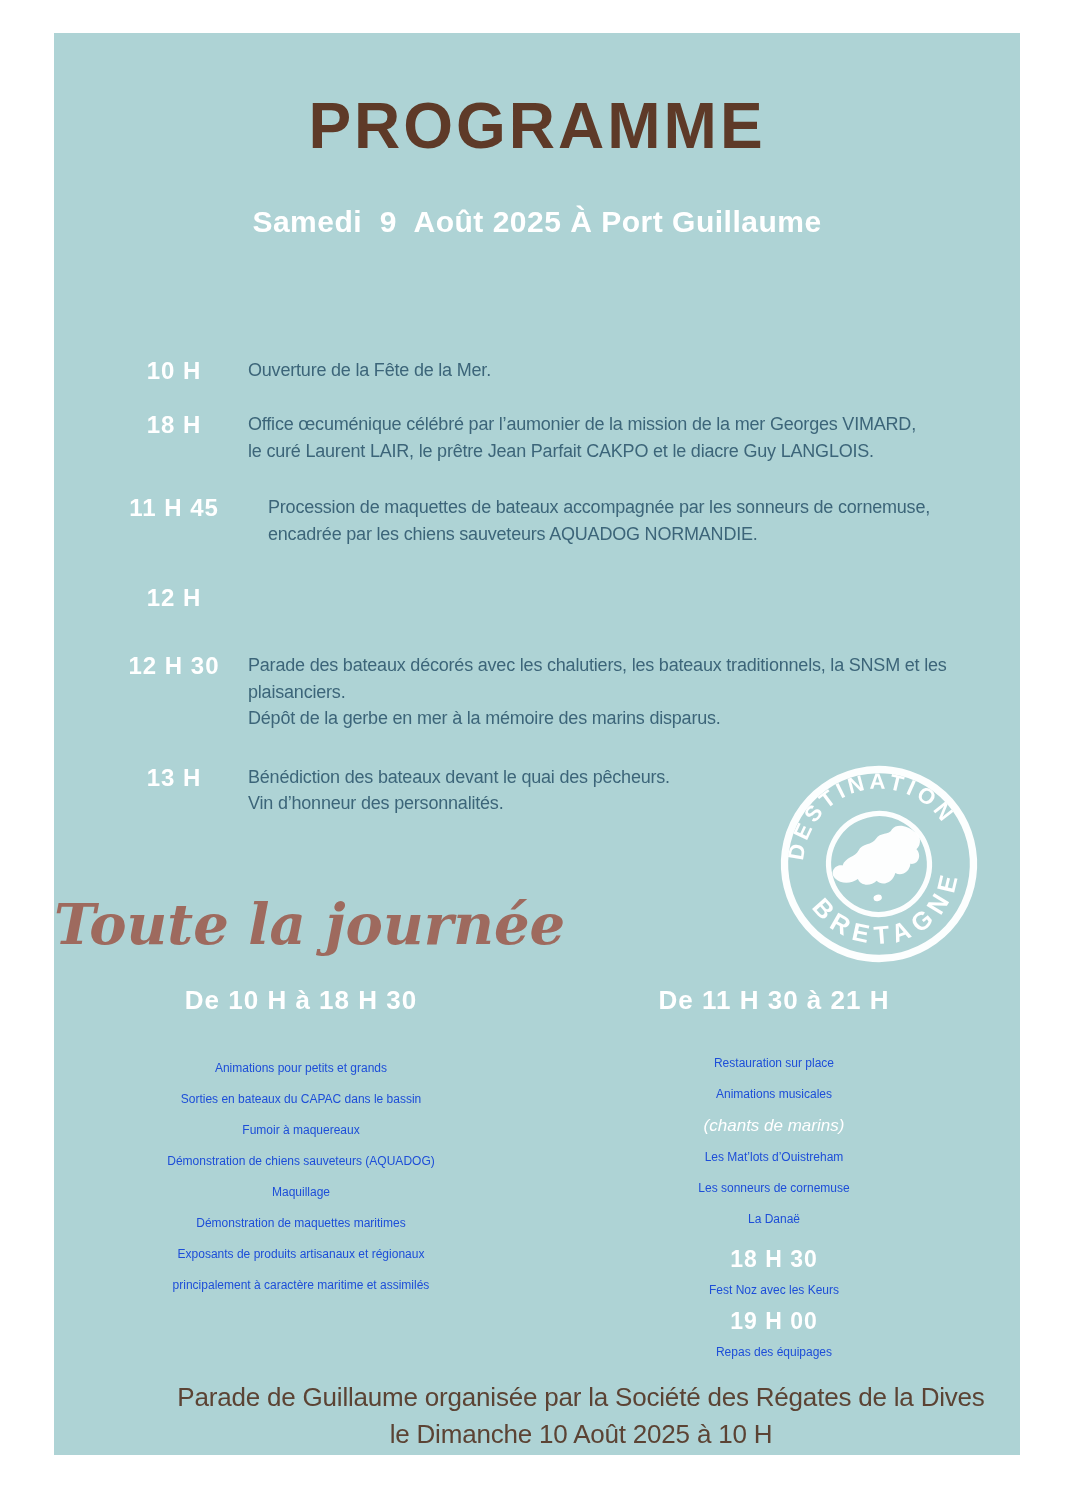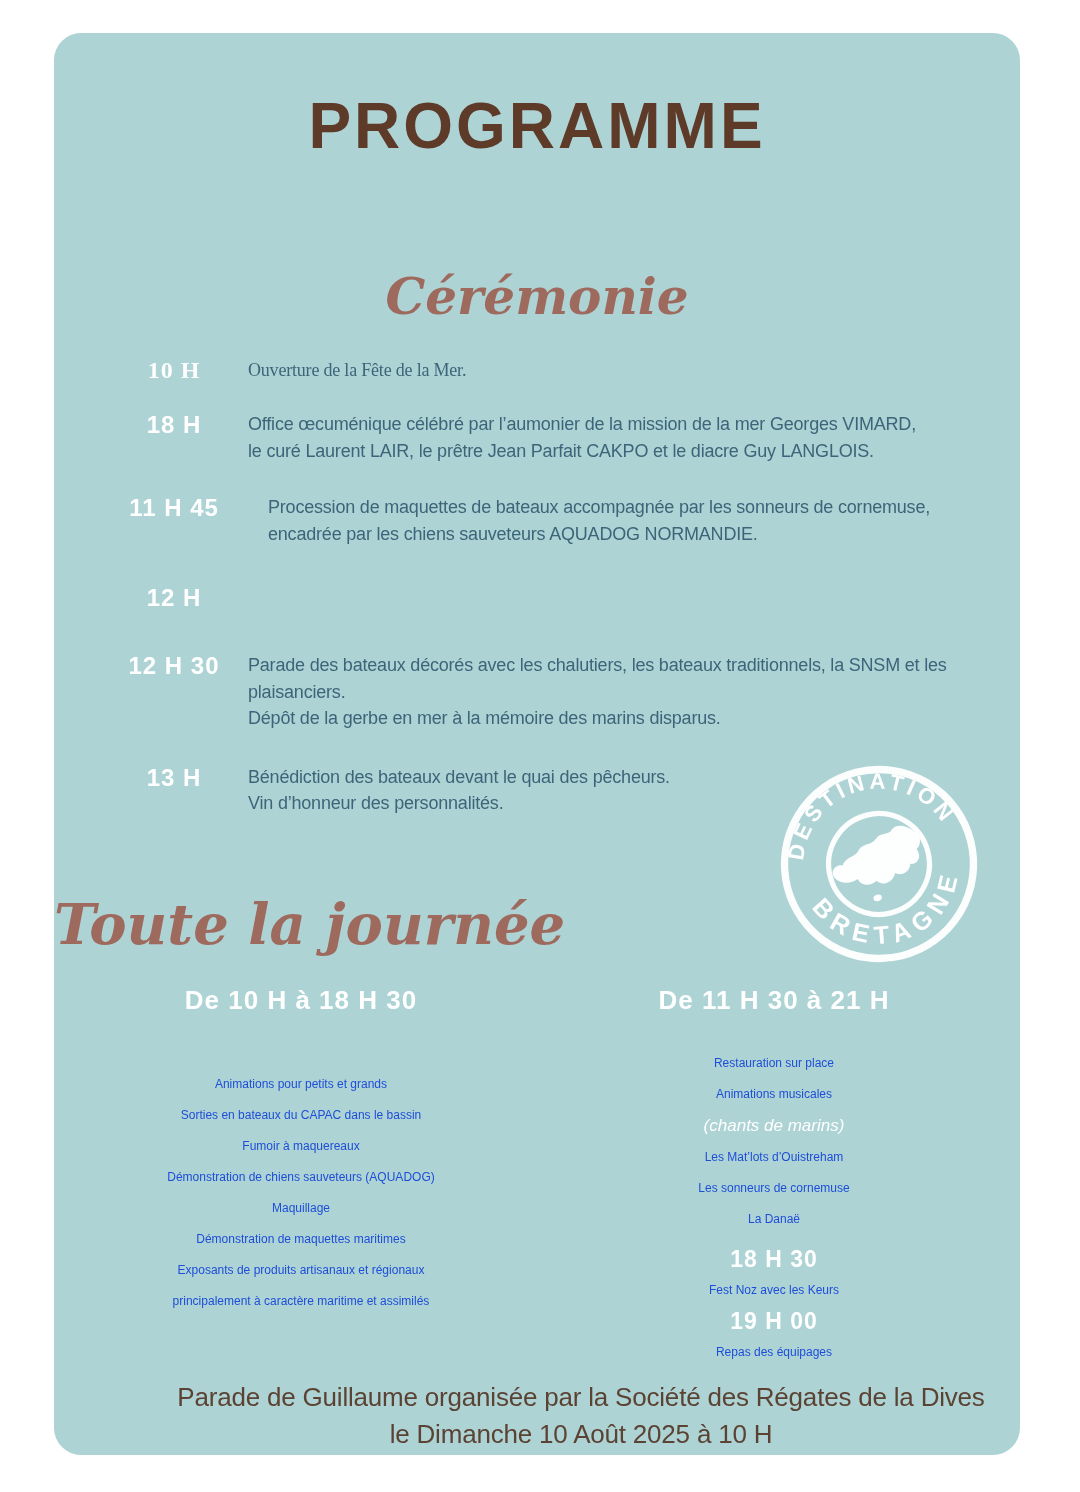--- a/index.html
+++ b/index.html
@@ -4,41 +4,40 @@
 <style>
   html,body { margin:0; padding:0; }
   body {
     width:1080px; height:1492px; position:relative; overflow:hidden;
     background:#ffffff;
     font-family:"Liberation Sans", sans-serif;
   }
   .poster {
     position:absolute; left:54px; top:33px; width:966px; height:1422px;
     background:#aed3d5;
-    border-radius:27px;
   }
   .title {
     position:absolute; top:56px; left:0; width:100%; text-align:center;
     font-size:64px; font-weight:bold; color:#5e3a28; letter-spacing:3px;
   }
   .subtitle {
     position:absolute; top:172px; left:0; width:100%; text-align:center;
     font-size:30px; font-weight:bold; color:#ffffff; white-space:pre; letter-spacing:0.5px;
   }
   .script {
     font-family:"DejaVu Serif", serif; font-style:italic; font-weight:bold;
     color:#9e6a5e;
   }
   .ceremony-heading {
     position:absolute; top:234px; left:0; width:100%; text-align:center;
     font-size:50px;
   }
   .schedule { position:absolute; top:324px; left:60px; right:36px; }
   .srow { display:flex; align-items:flex-start; }
-  .srow:nth-child(1){ margin-bottom:27px;font-family:Liberation Serif, serif; }
+  .srow:nth-child(1){ margin-bottom:27px; }
   .srow:nth-child(2){ margin-bottom:30px; }
   .srow:nth-child(3){ margin-bottom:37px;gap:20px; }
   .srow:nth-child(4){ margin-bottom:41px; }
   .srow:nth-child(5){ margin-bottom:32px; }
   .stime {
     width:120px; flex-shrink:0; text-align:center;
     color:#ffffff; font-weight:bold; font-size:24px; line-height:27px;
     letter-spacing:1px; white-space:nowrap;
   }
   .sdesc {
@@ -57,21 +56,21 @@
   .stamp text {
     font-family:"Liberation Sans", sans-serif; font-weight:bold; fill:#ffffff;
   }
   .col { position:absolute; top:952px; text-align:center; }
   .col-left  { left:12px;  width:470px; }
   .col-right { left:520px; width:400px; }
   .col-header {
     color:#ffffff; font-weight:bold; font-size:26px; line-height:30px;
     letter-spacing:1px;
   }
-  .col-left  .col-header { margin-bottom:54px; }
+  .col-left  .col-header { margin-bottom:38px; }
   .col-right .col-header { margin-bottom:33px; }
   .col-item { color:#1d4ed8; font-size:12px; line-height:31px; }
   .col-note { color:#ffffff; font-style:italic; font-size:17px; line-height:32px; }
   .col-time {
     color:#ffffff; font-weight:bold; font-size:23px; line-height:31px;
     letter-spacing:1px;
   }
   .col-time.gap-top { margin-top:9px; }
   .footer {
     position:absolute; top:1346px; left:0; width:100%; text-align:center;
@@ -80,22 +79,22 @@
     padding-left:44px;
   }
 </style>
 </head>
 <body>
 
 <div class="poster">
 
   <div class="title">PROGRAMME</div>
 
+  <div class="subtitle">Samedi  9  Août 2025 À Port Guillaume</div>
 
-  <div class="ceremony-heading script">Cérémonie</div>
 
   <div class="schedule">
       <div class="srow">
       <div class="stime">10 H</div>
       <div class="sdesc">Ouverture de la Fête de la Mer.</div>
     </div>
       <div class="srow">
       <div class="stime">18 H</div>
       <div class="sdesc">Office œcuménique célébré par l’aumonier de la mission de la mer Georges VIMARD,
 le curé Laurent LAIR, le prêtre Jean Parfait CAKPO et le diacre Guy LANGLOIS.</div>

